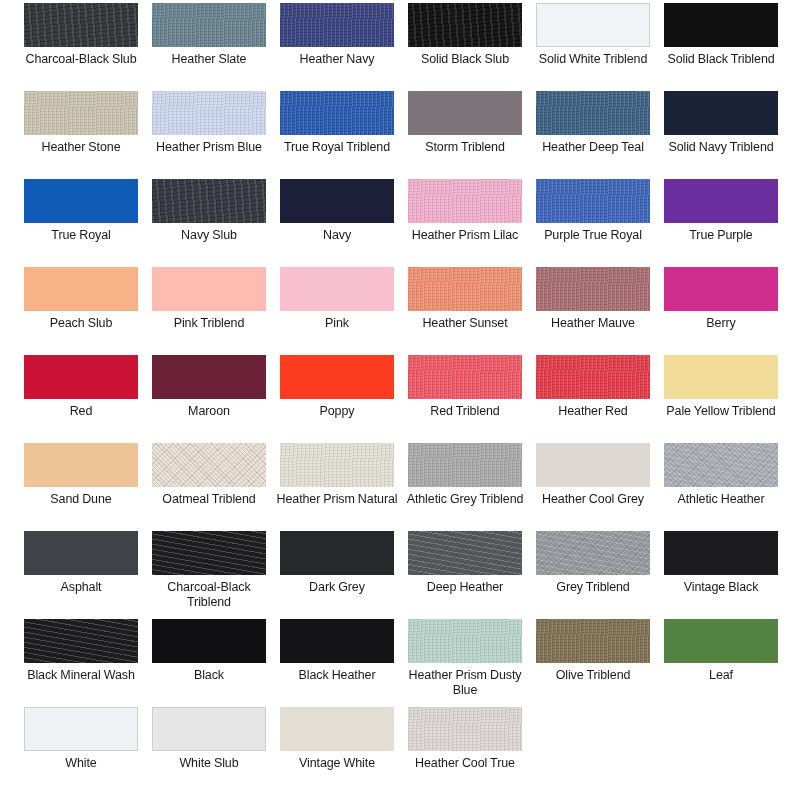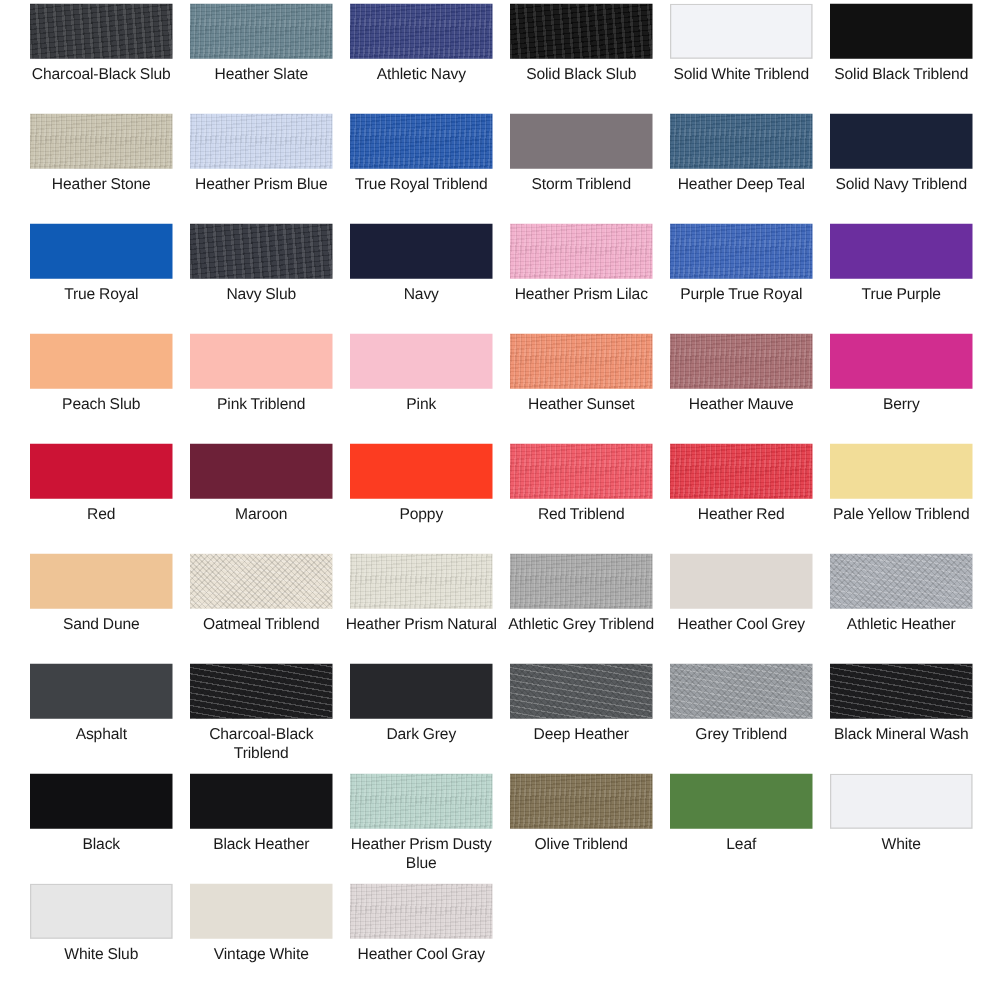--- a/index.html
+++ b/index.html
@@ -103,21 +103,21 @@
       <div class="swatch-cell">
         <span class="swatch-chip tex-slub" style="background-color: rgb(47, 49, 54);"></span>
         <span class="swatch-label">Charcoal-Black Slub</span>
       </div>
       <div class="swatch-cell">
         <span class="swatch-chip tex-heather" style="background-color: rgb(100, 128, 140);"></span>
         <span class="swatch-label">Heather Slate</span>
       </div>
       <div class="swatch-cell">
         <span class="swatch-chip tex-heather" style="background-color: rgb(54, 64, 126);"></span>
-        <span class="swatch-label">Athletic Navy</span>
+        <span class="swatch-label">Heather Navy</span>
       </div>
       <div class="swatch-cell">
         <span class="swatch-chip tex-slub" style="background-color: rgb(13, 13, 13);"></span>
         <span class="swatch-label">Solid Black Slub</span>
       </div>
       <div class="swatch-cell">
         <span class="swatch-chip tex-solid bordered" style="background-color: rgb(242, 243, 247);"></span>
         <span class="swatch-label">Solid White Triblend</span>
       </div>
       <div class="swatch-cell">
@@ -258,20 +258,24 @@
       </div>
       <div class="swatch-cell">
         <span class="swatch-chip tex-speck" style="background-color: rgb(88, 91, 94);"></span>
         <span class="swatch-label">Deep Heather</span>
       </div>
       <div class="swatch-cell">
         <span class="swatch-chip tex-speck" style="background-color: rgb(156, 160, 165);"></span>
         <span class="swatch-label">Grey Triblend</span>
       </div>
       <div class="swatch-cell">
+        <span class="swatch-chip tex-solid" style="background-color: rgb(28, 28, 30);"></span>
+        <span class="swatch-label">Vintage Black</span>
+      </div>
+      <div class="swatch-cell">
         <span class="swatch-chip tex-speck" style="background-color: rgb(30, 30, 32);"></span>
         <span class="swatch-label">Black Mineral Wash</span>
       </div>
       <div class="swatch-cell">
         <span class="swatch-chip tex-solid" style="background-color: rgb(16, 16, 18);"></span>
         <span class="swatch-label">Black</span>
       </div>
       <div class="swatch-cell">
         <span class="swatch-chip tex-solid" style="background-color: rgb(20, 20, 22);"></span>
         <span class="swatch-label">Black Heather</span>
@@ -295,16 +299,16 @@
       <div class="swatch-cell">
         <span class="swatch-chip tex-solid bordered" style="background-color: rgb(230, 230, 230);"></span>
         <span class="swatch-label">White Slub</span>
       </div>
       <div class="swatch-cell">
         <span class="swatch-chip tex-solid" style="background-color: rgb(227, 222, 212);"></span>
         <span class="swatch-label">Vintage White</span>
       </div>
       <div class="swatch-cell">
         <span class="swatch-chip tex-heather" style="background-color: rgb(221, 214, 214);"></span>
-        <span class="swatch-label">Heather Cool Gray</span>
+        <span class="swatch-label">Heather Cool True</span>
       </div>
     </div>
 </div>
 
 </body></html>

